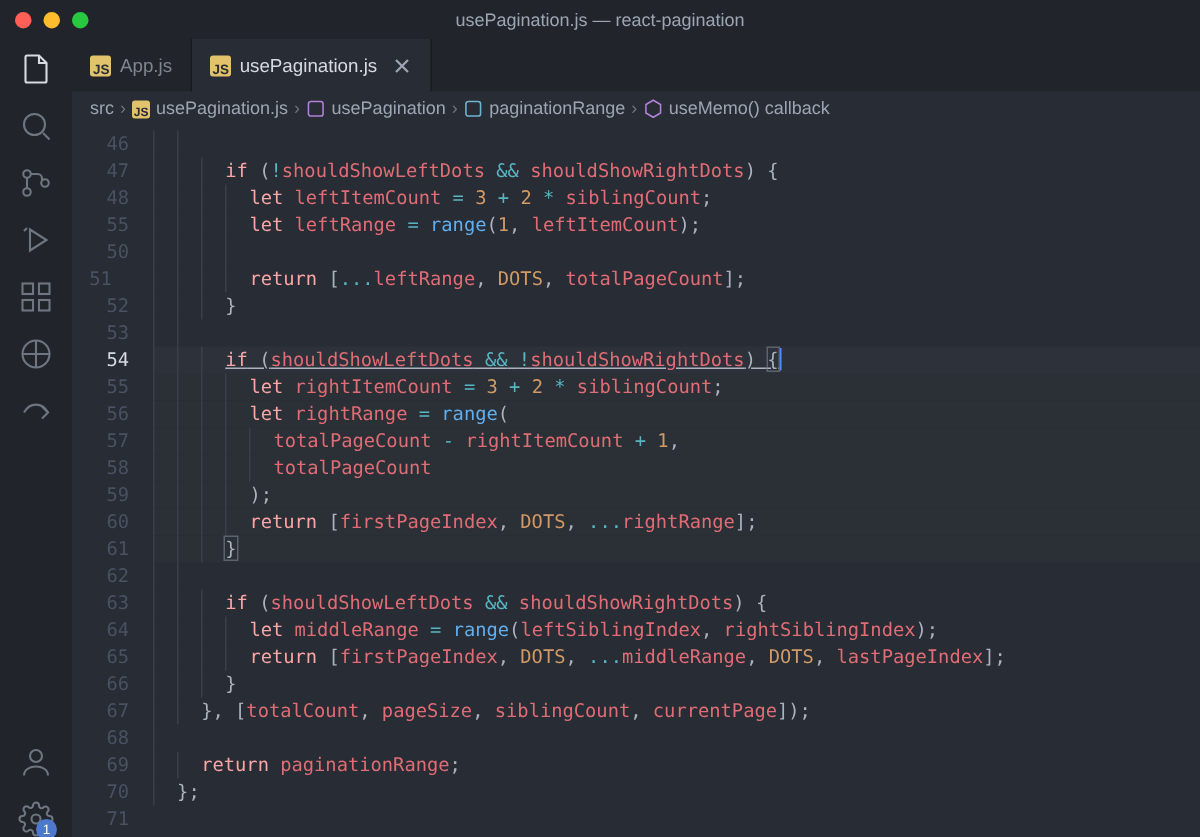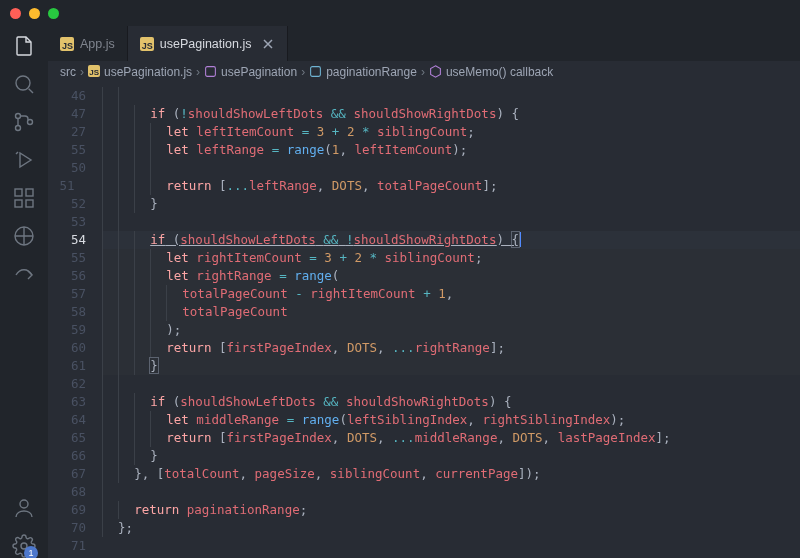--- a/index.html
+++ b/index.html
@@ -65,21 +65,21 @@
     padding: 0 1px 0 0; border-radius: 2px;
   }
   .tab .close { width: 14px; height: 14px; color: #9da5b4; margin-left: 4px; }
   .tab .close svg { width: 14px; height: 14px; stroke: currentColor; stroke-width: 1.5; }
   
   .breadcrumbs {
     height: 22px; display: flex; align-items: center;
     padding: 0 12px; gap: 4px; font-size: 12px; color: #9da5b4;
     background: #282c34;
   }
-  .bc { display: flex; align-items: flex-start; gap: 4px; }
+  .bc { display: flex; align-items: flex-end; gap: 4px; }
   .bcsep { color: #6e7681; }
   .bcicon { width: 13px; height: 13px; display: inline-flex; }
   .bcicon svg { width: 13px; height: 13px; }
   
   .codeview { flex: 1; display: flex; overflow: hidden; font-family: Menlo, Consolas, monospace; font-size: 12.5px; line-height: 18px; }
   .gutter {
     width: 54px; text-align: right; color: #495162;
     padding: 4px 16px 0 0; user-select: none;
   }
   .gutter .ln.hl { color: #d7dae0; }
@@ -108,20 +108,21 @@
 </style>
 </head>
 <body>
 
 <div class="titlebar">
   <div class="traffic">
     <div class="tl r"></div>
     <div class="tl y"></div>
     <div class="tl g"></div>
   </div>
+  <div class="title">usePagination.js — react-pagination</div>
 </div>
 
 <div class="main">
 
   <div class="activitybar">
     <div class="abicon active">
       <svg viewBox="0 0 24 24">
           <path d="M14 3H6a1 1 0 0 0-1 1v16a1 1 0 0 0 1 1h12a1 1 0 0 0 1-1V8z"></path>
           <path d="M14 3v5h5"></path>
         </svg>
@@ -235,21 +236,21 @@
             </svg>
           </span>
         <span>useMemo() callback</span>
       </span>
     </div>
 
     <div class="codeview">
       <div class="gutter" id="gutter">
           <div class="ln" style="height: 18px;">46</div>
           <div class="ln" style="height: 18px;">47</div>
-          <div class="ln" style="height: 18px;">27</div>
+          <div class="ln" style="height: 18px;">48</div>
           <div class="ln" style="height: 18px;">55</div>
           <div class="ln" style="height: 18px;">50</div>
           <div class="ln" style="height: 18px; text-align: center;">51</div>
           <div class="ln" style="height: 18px;">52</div>
           <div class="ln" style="height: 18px;">53</div>
           <div class="ln hl" style="height: 18px;">54</div>
           <div class="ln" style="height: 18px;">55</div>
           <div class="ln" style="height: 18px;">56</div>
           <div class="ln" style="height: 18px;">57</div>
           <div class="ln" style="height: 18px;">58</div>

